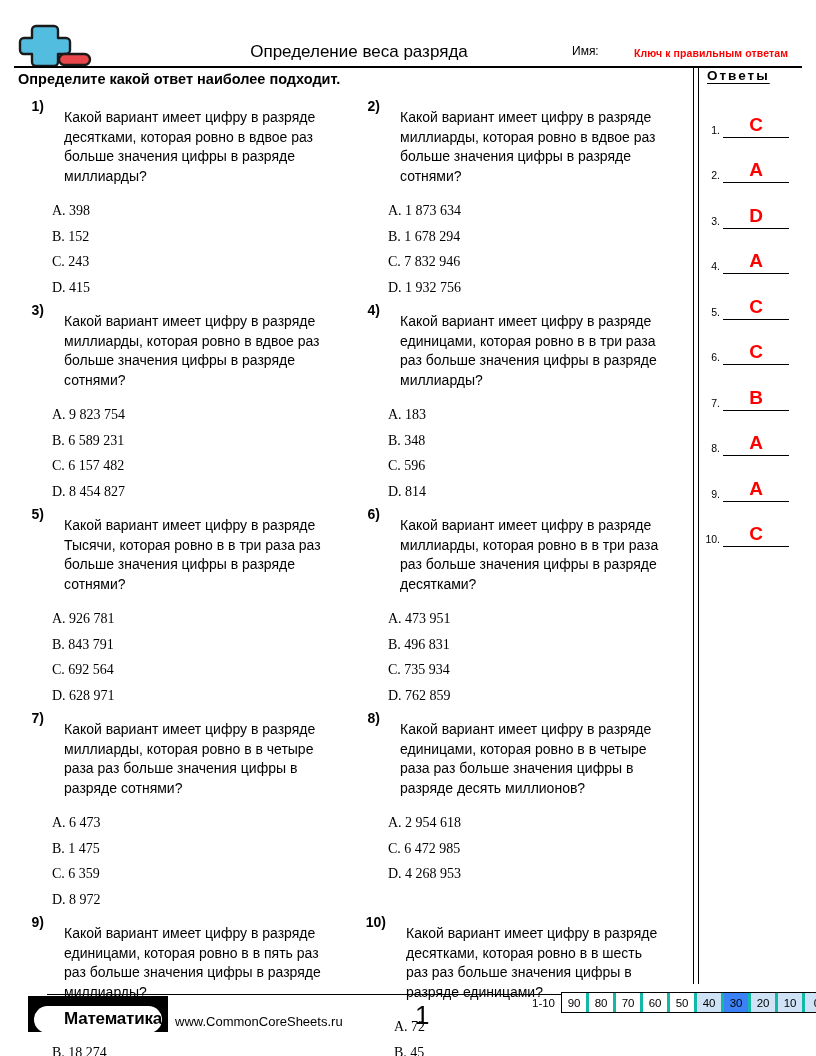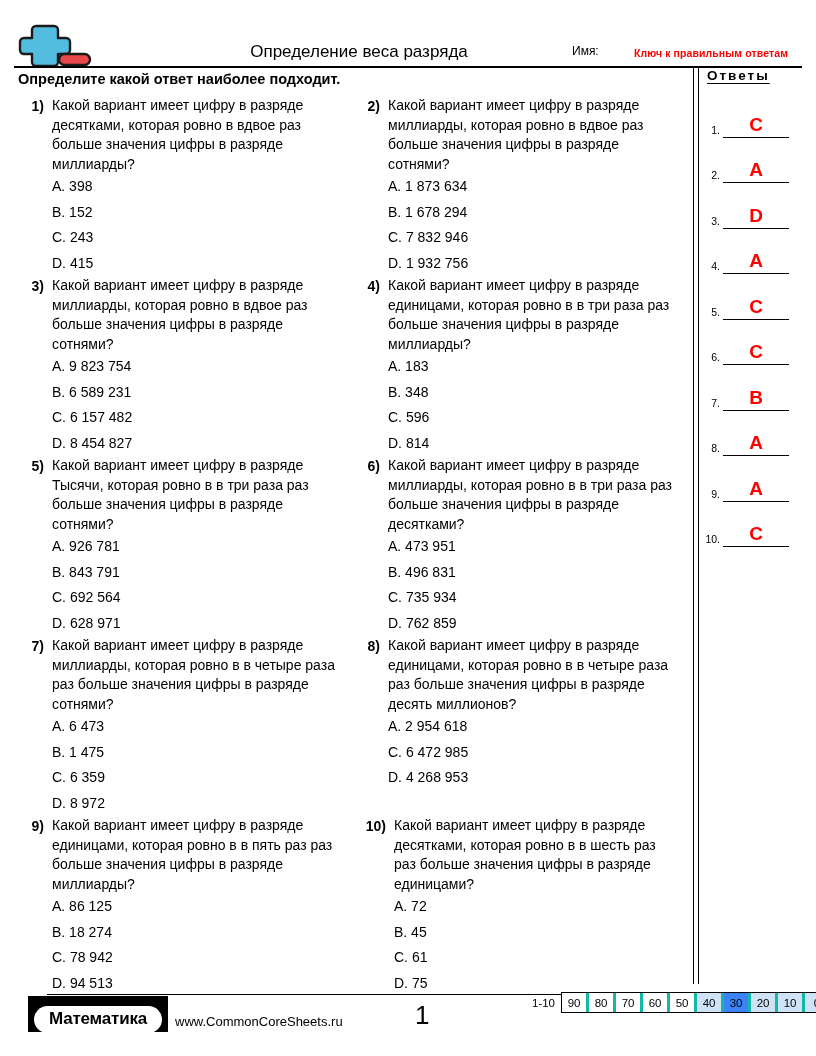--- a/index.html
+++ b/index.html
@@ -174,23 +174,24 @@
     padding-top: 1px;
     line-height: 19.5px;
   }
   .qnum.wide { width: 36px; }
   .qbody {
     flex: 1 1 auto;
   }
   .qtext {
     font-size: 14px;
     line-height: 19.5px;
-    margin: 0;
+    margin: 12px;
   }
   .qchoices {
+    font-family: Liberation Serif, serif;
   }
   .qchoice {
     font-size: 14px;
     line-height: 25.5px;
   }
 
   
   .footer-rule {
     position: absolute;
     left: 47px;
@@ -210,21 +211,21 @@
     align-items: center;
     justify-content: center;
   }
   .subject-pill {
     width: 128px;
     height: 27px;
     background: #ffffff;
     border-radius: 14px;
     display: flex;
     align-items: center;
-    justify-content: center;
+    justify-content: flex-end;
     margin-top: 10px;
   }
   .subject-pill span {
     font-size: 17px;
     font-weight: bold;
     color: #000;
     letter-spacing: -0.2px;
   }
   .site-url {
     position: absolute;

